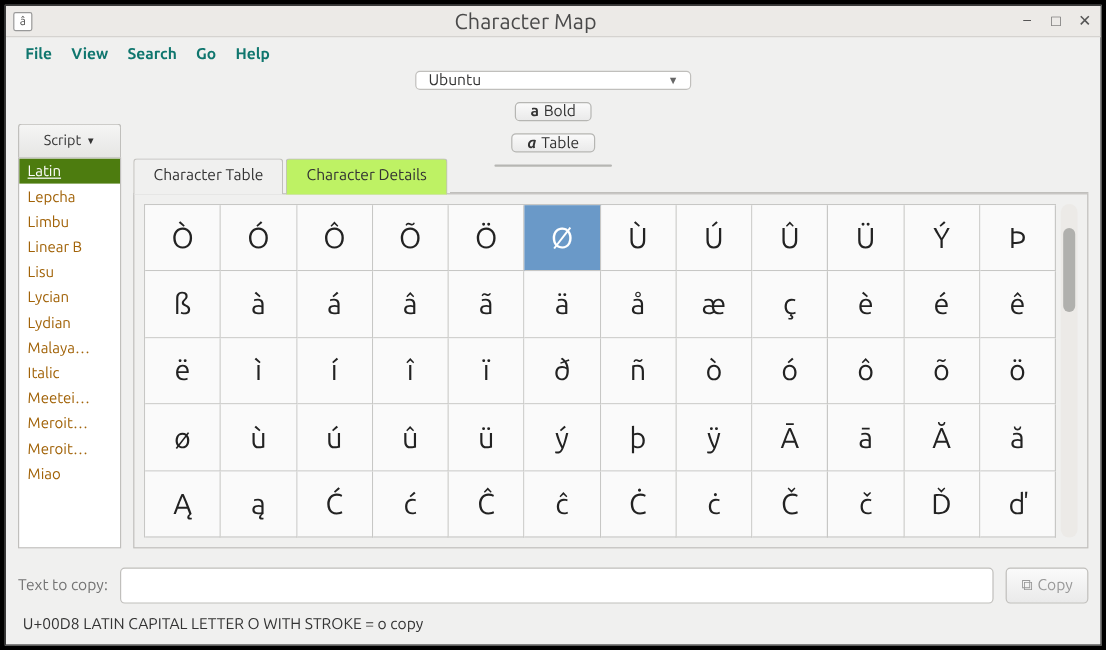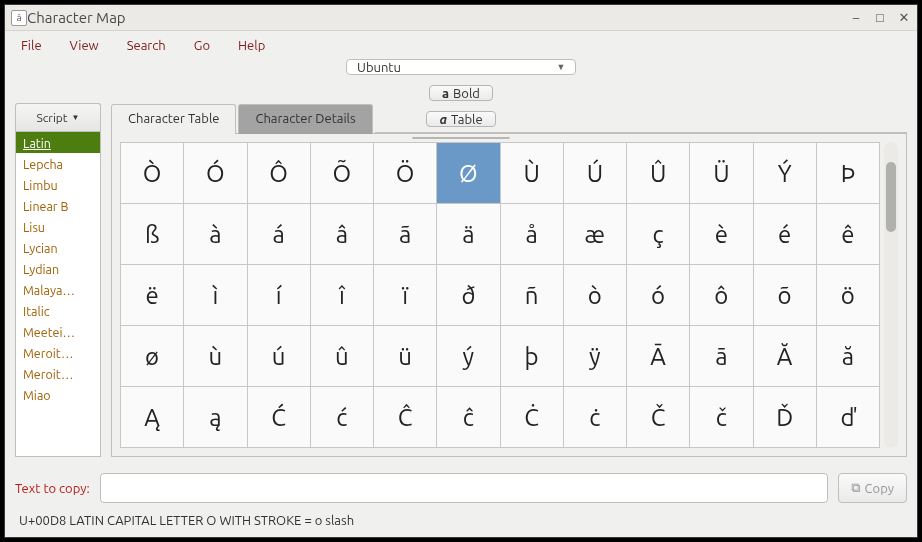--- a/index.html
+++ b/index.html
@@ -34,33 +34,35 @@
   border-radius: 2px;
   background: #fff;
   font-size: 10px;
   display: flex;
   align-items: center;
   justify-content: center;
   color: #555;
 }
 .titlebar .title {
   flex: 1;
+  text-align: center;
   color: #4a4a4a;
-  font-size: 15px;
+  font-size: 18px;
 }
 .titlebar .win-btns { display: flex; gap: 10px; color: #555; }
 .titlebar .win-btn { cursor: pointer; width: 14px; text-align: center; font-size: 13px; }
 
 .menubar {
   height: 28px;
   display: flex;
   align-items: center;
   padding: 0 8px;
-  gap: 12px;
-  color: #7f1d1d;
+  gap: 0;
+  color: #0f766e;
+  font-weight: bold;
 }
 .menubar .menu-item { padding: 3px 8px; cursor: pointer; }
 
 .toolbar {
   height: 44px;
   display: flex;
   align-items: center;
   padding: 0 10px;
   gap: 10px;
   flex-direction: column;
@@ -169,26 +171,27 @@
 
 .main {
   flex: 1;
   display: flex;
   flex-direction: column;
   min-width: 0;
 }
 .tabs {
   display: flex;
   height: 30px;
+  margin-top: 28px;
 }
 .tab {
   padding: 6px 16px;
   border: 1px solid #c0bfbc;
   border-bottom: none;
-  background: #a3a3a3;
+  background: #bef264;
   color: #333;
   cursor: pointer;
   margin-right: 2px;
   border-radius: 3px 3px 0 0;
   position: relative;
   top: 1px;
 }
 .tab.active {
   background: #f0f0ef;
   z-index: 2;
@@ -242,21 +245,21 @@
   background: #b0b0ad;
   border-radius: 5px;
 }
 
 .bottom {
   padding: 8px 10px 4px 10px;
   display: flex;
   align-items: center;
   gap: 10px;
 }
-.bottom label { color: #b91c1c; }
+.bottom label { color: #737373; }
 .copy-input {
   flex: 1;
   height: 30px;
   border: 1px solid #c0bfbc;
   border-radius: 4px;
   background: #fff;
   padding: 0 8px;
   outline: none;
   font-size: 13px;
 }
@@ -421,14 +424,14 @@
 
   <div class="bottom">
     <label>Text to copy:</label>
     <input class="copy-input" value="" style="">
     <div class="copy-btn">
       <span>⧉</span>
       <span>Copy</span>
     </div>
   </div>
 
-  <div class="status">U+00D8 LATIN CAPITAL LETTER O WITH STROKE   = o slash</div>
+  <div class="status">U+00D8 LATIN CAPITAL LETTER O WITH STROKE   = o copy</div>
 </div>
 
 </body></html>

